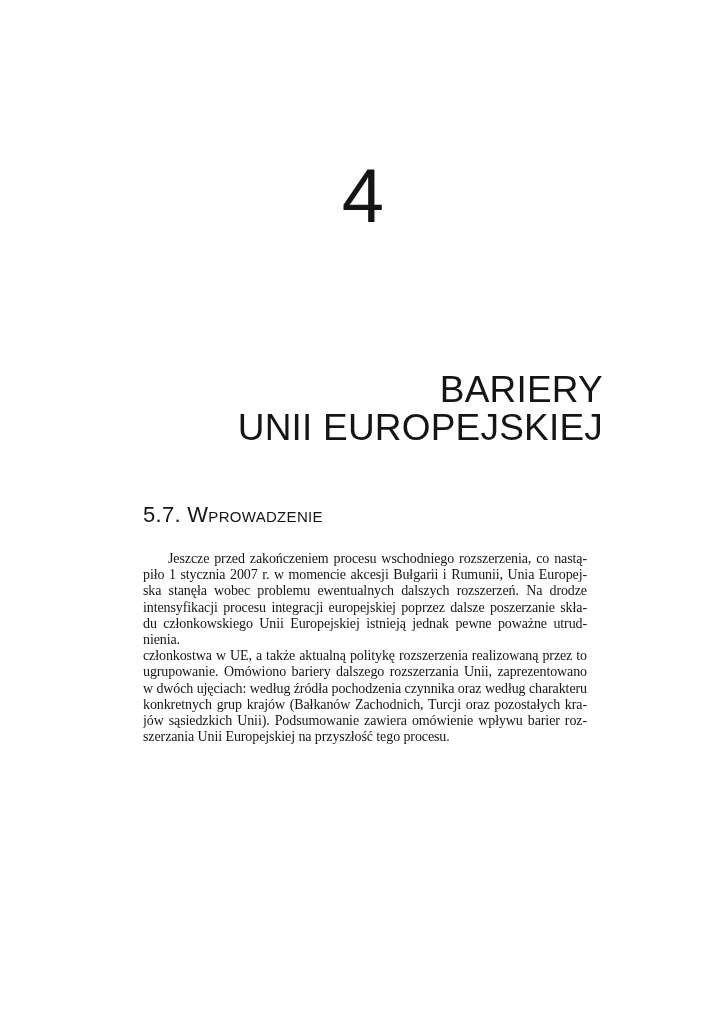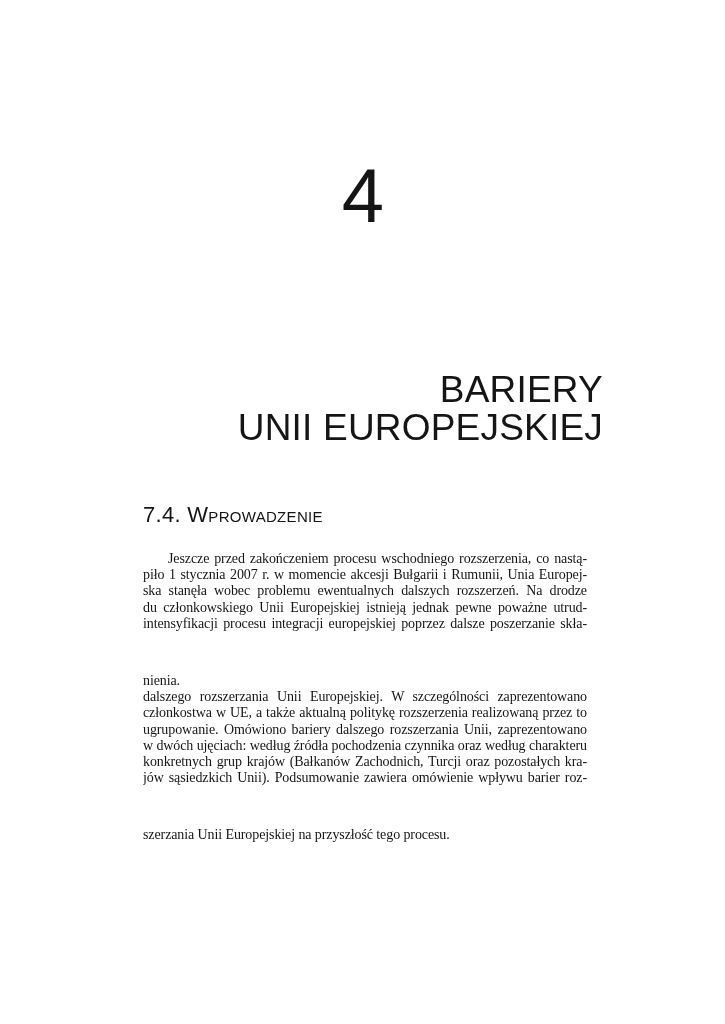--- a/index.html
+++ b/index.html
@@ -67,50 +67,48 @@
     overflow: hidden;
     text-align: justify;
     text-align-last: justify;
   }
   .tline.indent {
     text-indent: 25px;
   }
   .tline.last {
     text-align: right;
     text-align-last: left;
-    margin-top: 41px;
   }
 </style>
 </head>
 <body>
 
 <div class="page">
 
   <div class="chapter-number">4</div>
 
   <div class="chapter-title">
     <div>BARIERY</div>
     <div>UNII EUROPEJSKIEJ</div>
   </div>
 
-  <div class="section-heading">7.4. Wprowadzenie</div>
+  <div class="section-heading">5.7. Wprowadzenie</div>
 
   <div class="body-text">
 
     <div class="paragraph">
       <div class="tline indent">Jeszcze przed zakończeniem procesu wschodniego rozszerzenia, co nastą-</div>
       <div class="tline">piło 1 stycznia 2007 r. w momencie akcesji Bułgarii i Rumunii, Unia Europej-</div>
       <div class="tline">ska stanęła wobec problemu ewentualnych dalszych rozszerzeń. Na drodze</div>
+      <div class="tline">intensyfikacji procesu integracji europejskiej poprzez dalsze poszerzanie skła-</div>
       <div class="tline">du członkowskiego Unii Europejskiej istnieją jednak pewne poważne utrud-</div>
-      <div class="tline">intensyfikacji procesu integracji europejskiej poprzez dalsze poszerzanie skła-</div>
       <div class="tline last">nienia.</div>
     </div>
 
     <div class="paragraph">
-      <div class="tline">dalszego rozszerzania Unii Europejskiej. W szczególności zaprezentowano</div>
       <div class="tline">członkostwa w UE, a także aktualną politykę rozszerzenia realizowaną przez to</div>
       <div class="tline">ugrupowanie. Omówiono bariery dalszego rozszerzania Unii, zaprezentowano</div>
       <div class="tline">w dwóch ujęciach: według źródła pochodzenia czynnika oraz według charakteru</div>
       <div class="tline">konkretnych grup krajów (Bałkanów Zachodnich, Turcji oraz pozostałych kra-</div>
       <div class="tline">jów sąsiedzkich Unii). Podsumowanie zawiera omówienie wpływu barier roz-</div>
       <div class="tline last">szerzania Unii Europejskiej na przyszłość tego procesu.</div>
     </div>
 
   </div>
 

